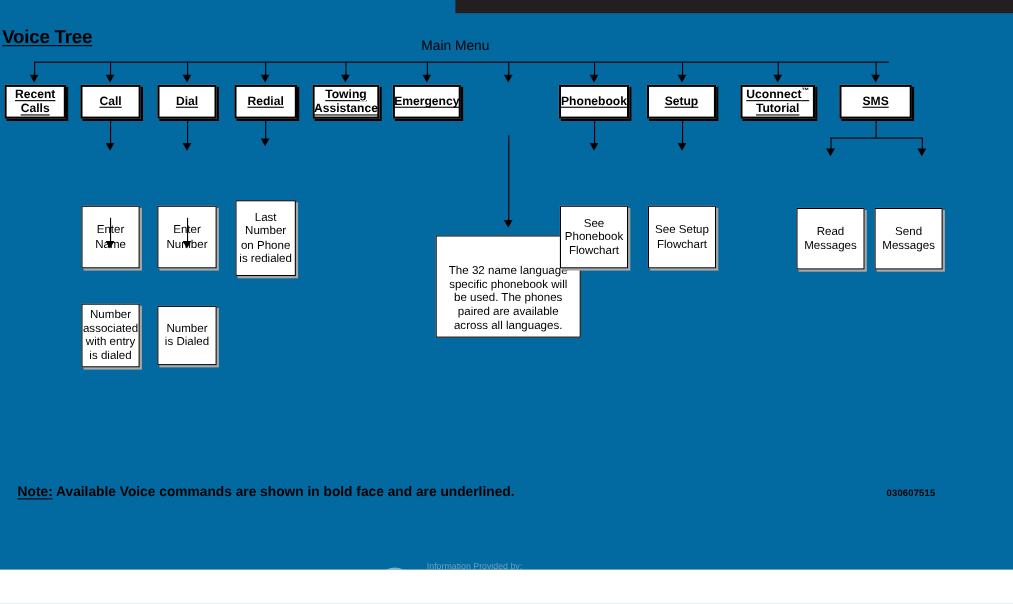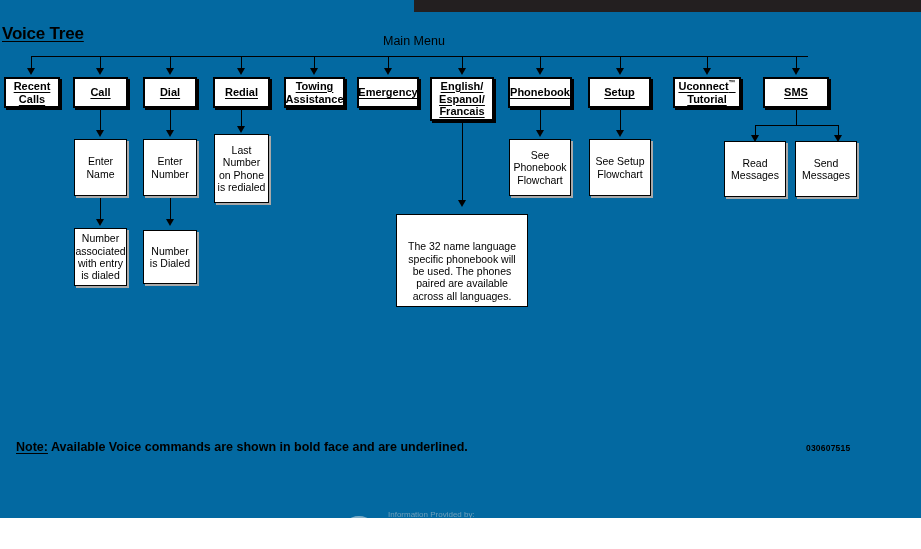--- a/index.html
+++ b/index.html
@@ -93,20 +93,21 @@
   .node.cmd .lbl {
     text-decoration: underline;
     text-underline-offset: 1.5px;
   }
   
   .node.desc {
     border: 1.5px solid #000;
     box-shadow: 2px 2px 0 0 #a9a9a9;
     font-size: 10.5px;
     font-weight: normal;
+    margin-top: 48px;
   }
   .node.note {
     border: 1.5px solid #000;
     box-shadow: none;
     font-size: 10.5px;
     font-weight: normal;
     padding: 4px 6px;
   }
   .tm {
     font-size: 7px;
@@ -265,27 +266,20 @@
     <span class="lbl">
       <span>Towing</span><br>
       <span>Assistance</span>
     </span>
   </div>
 
   <div class="node cmd" style="left:357px; top:77px; width:62px; height:31px;">
     <span class="lbl">Emergency</span>
   </div>
 
-  <div class="node cmd" style="left:430px; top:77px; width:64px; height:44px;">
-    <span class="lbl">
-      <span>English/</span><br>
-      <span>Espanol/</span><br>
-      <span>Francais</span>
-    </span>
-  </div>
 
   <div class="node cmd" style="left:508px; top:77px; width:64px; height:31px;">
     <span class="lbl">Phonebook</span>
   </div>
 
   <div class="node cmd" style="left:588px; top:77px; width:63px; height:31px;">
     <span class="lbl">Setup</span>
   </div>
 
   <div class="node cmd" style="left:673px; top:77px; width:68px; height:31px;">

